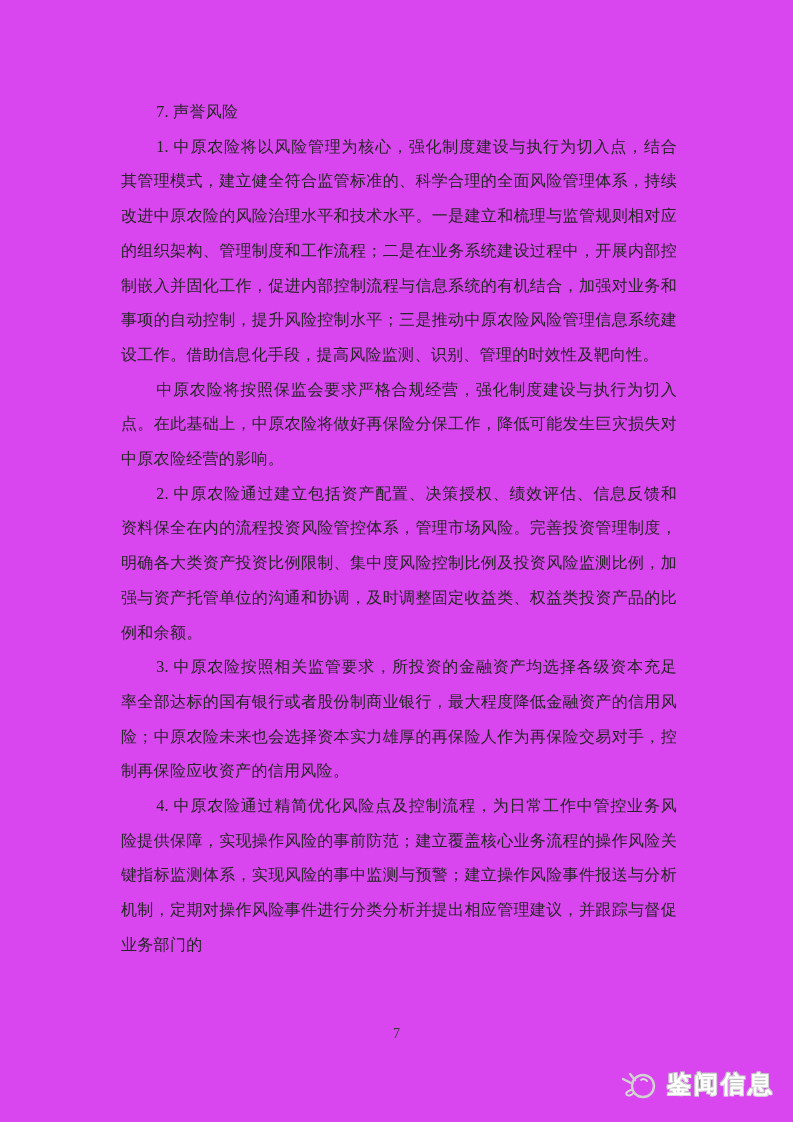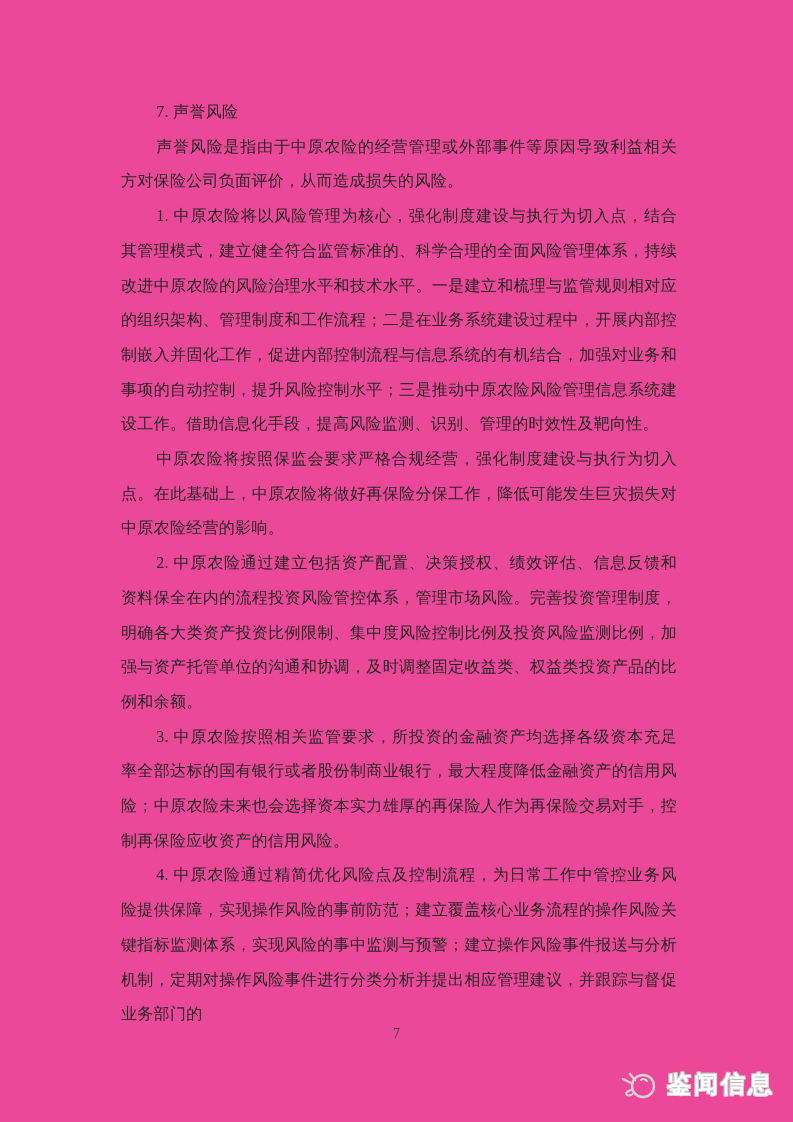--- a/index.html
+++ b/index.html
@@ -10,21 +10,21 @@
     width: 793px;
     height: 1122px;
     position: relative;
     background: #fefefe;
     font-family: "Liberation Serif", "DejaVu Serif", serif;
     overflow: hidden;
   }
   .page {
     position: absolute;
     inset: 0;
-    background: #ec4899;
+    background: #d946ef;
   }
   .doc-body {
     position: absolute;
     left: 121px;
     top: 95px;
     width: 556px;
     font-size: 16px;
     line-height: 34.7px;
     color: #262626;
     text-align: justify;
@@ -72,21 +72,20 @@
        1px  1px 0 #e3e3e3;
   }
 </style>
 </head>
 <body style="background: rgb(254, 254, 254);">
 
 <div class="page">
 
   <div class="doc-body" style="color: rgb(38, 38, 38);">
       <p>7. 声誉风险</p>
-      <p>声誉风险是指由于中原农险的经营管理或外部事件等原因导致利益相关方对保险公司负面评价，从而造成损失的风险。</p>
       <p>1. 中原农险将以风险管理为核心，强化制度建设与执行为切入点，结合其管理模式，建立健全符合监管标准的、科学合理的全面风险管理体系，持续改进中原农险的风险治理水平和技术水平。一是建立和梳理与监管规则相对应的组织架构、管理制度和工作流程；二是在业务系统建设过程中，开展内部控制嵌入并固化工作，促进内部控制流程与信息系统的有机结合，加强对业务和事项的自动控制，提升风险控制水平；三是推动中原农险风险管理信息系统建设工作。借助信息化手段，提高风险监测、识别、管理的时效性及靶向性。</p>
       <p>中原农险将按照保监会要求严格合规经营，强化制度建设与执行为切入点。在此基础上，中原农险将做好再保险分保工作，降低可能发生巨灾损失对中原农险经营的影响。</p>
       <p>2. 中原农险通过建立包括资产配置、决策授权、绩效评估、信息反馈和资料保全在内的流程投资风险管控体系，管理市场风险。完善投资管理制度，明确各大类资产投资比例限制、集中度风险控制比例及投资风险监测比例，加强与资产托管单位的沟通和协调，及时调整固定收益类、权益类投资产品的比例和余额。</p>
       <p>3. 中原农险按照相关监管要求，所投资的金融资产均选择各级资本充足率全部达标的国有银行或者股份制商业银行，最大程度降低金融资产的信用风险；中原农险未来也会选择资本实力雄厚的再保险人作为再保险交易对手，控制再保险应收资产的信用风险。</p>
       <p>4. 中原农险通过精简优化风险点及控制流程，为日常工作中管控业务风险提供保障，实现操作风险的事前防范；建立覆盖核心业务流程的操作风险关键指标监测体系，实现风险的事中监测与预警；建立操作风险事件报送与分析机制，定期对操作风险事件进行分类分析并提出相应管理建议，并跟踪与督促业务部门的</p>
     </div>
 
   <div class="page-number">7</div>
 
   <div class="watermark">

